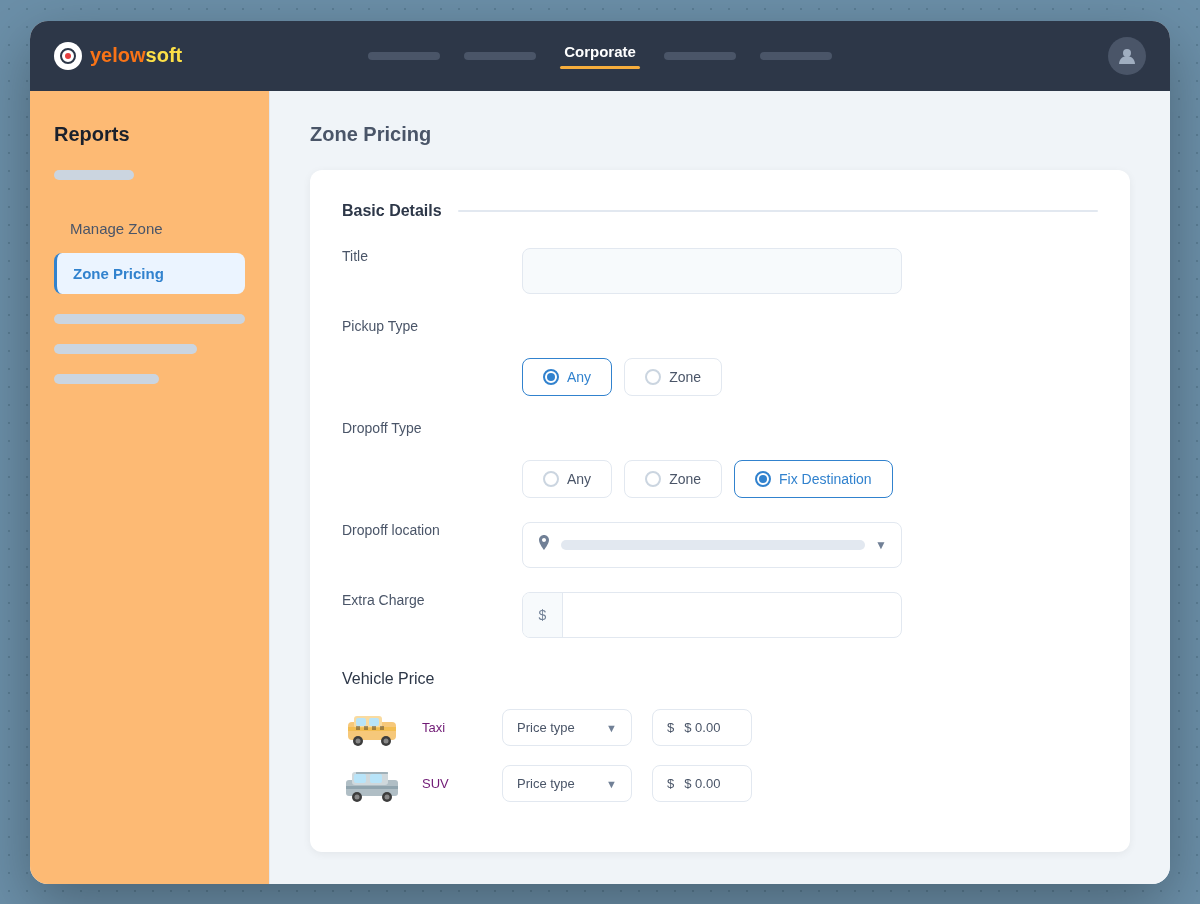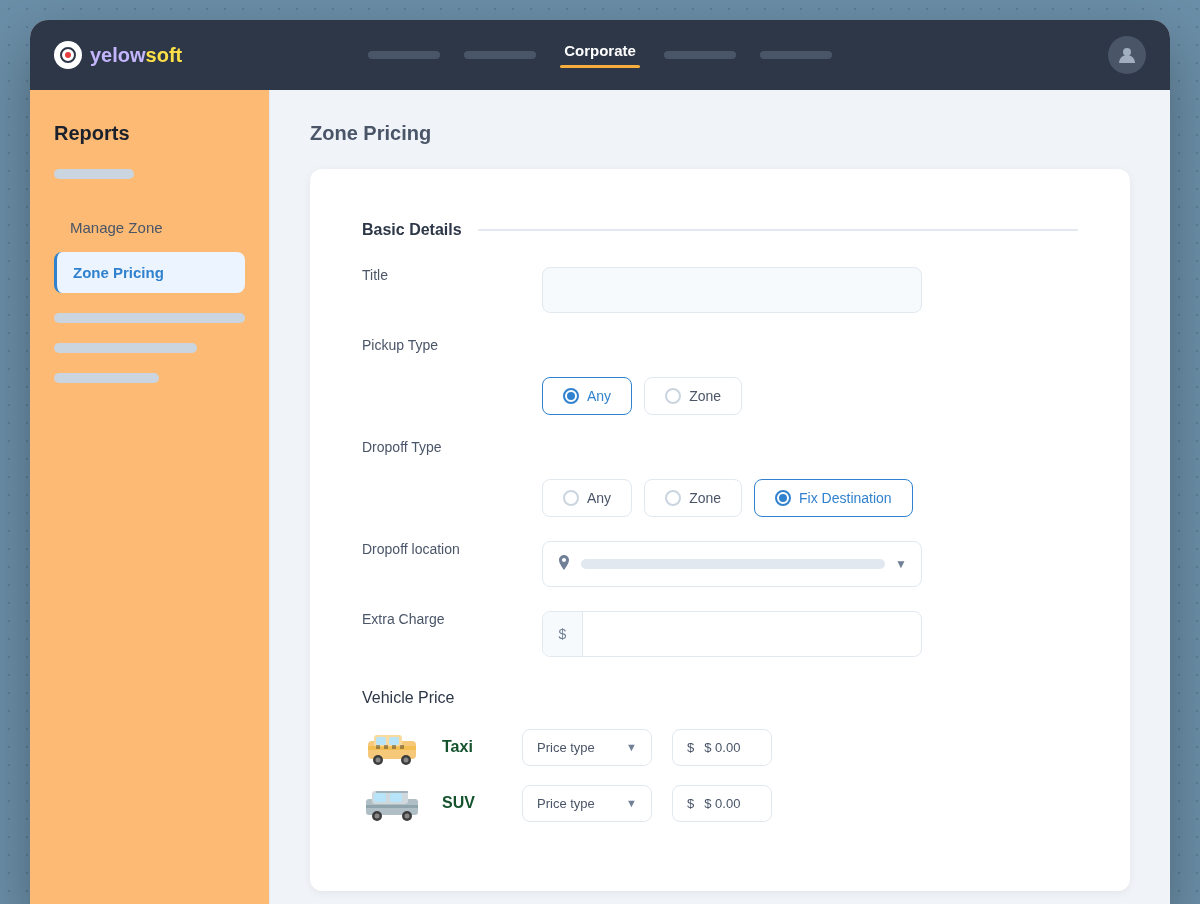--- a/index.html
+++ b/index.html
@@ -48,21 +48,21 @@
       font-size: 14px;
       color: #2d3748;
       font-weight: bold;
     }
     .logo-text {
       font-size: 20px;
       font-weight: 700;
       color: #fff;
     }
     .logo-text span {
-      color: #c4b5fd;
+      color: #f97316;
     }
     .nav-center {
       position: absolute;
       left: 50%;
       transform: translateX(-50%);
       display: flex;
       align-items: center;
       gap: 24px;
     }
     .nav-pill {
@@ -160,21 +160,21 @@
     }
     .page-title {
       font-size: 20px;
       font-weight: 600;
       color: #4a5568;
       margin-bottom: 24px;
     }
     .card {
       background: #fff;
       border-radius: 12px;
-      padding: 52px;
+      padding: 32px;
       box-shadow: 0 2px 8px rgba(0,0,0,0.06);
     }
     .section-header {
       display: flex;
       align-items: center;
       gap: 16px;
       margin-bottom: 28px;
     }
     .section-title {
       font-size: 16px;
@@ -331,23 +331,23 @@
       gap: 20px;
       margin-bottom: 16px;
     }
     .vehicle-icon {
       width: 60px;
       height: 40px;
       flex-shrink: 0;
     }
     .vehicle-name {
       width: 60px;
-      font-size: 16px;
-      color: #14532d;
-      font-weight: 700;
+      font-size: 13px;
+      color: #701a75;
+      font-weight: 400;
     }
     .price-type-select {
       display: flex;
       align-items: center;
       gap: 8px;
       padding: 10px 14px;
       border: 1.5px solid #e2e8f0;
       border-radius: 8px;
       font-size: 13px;
       color: #4a5568;

